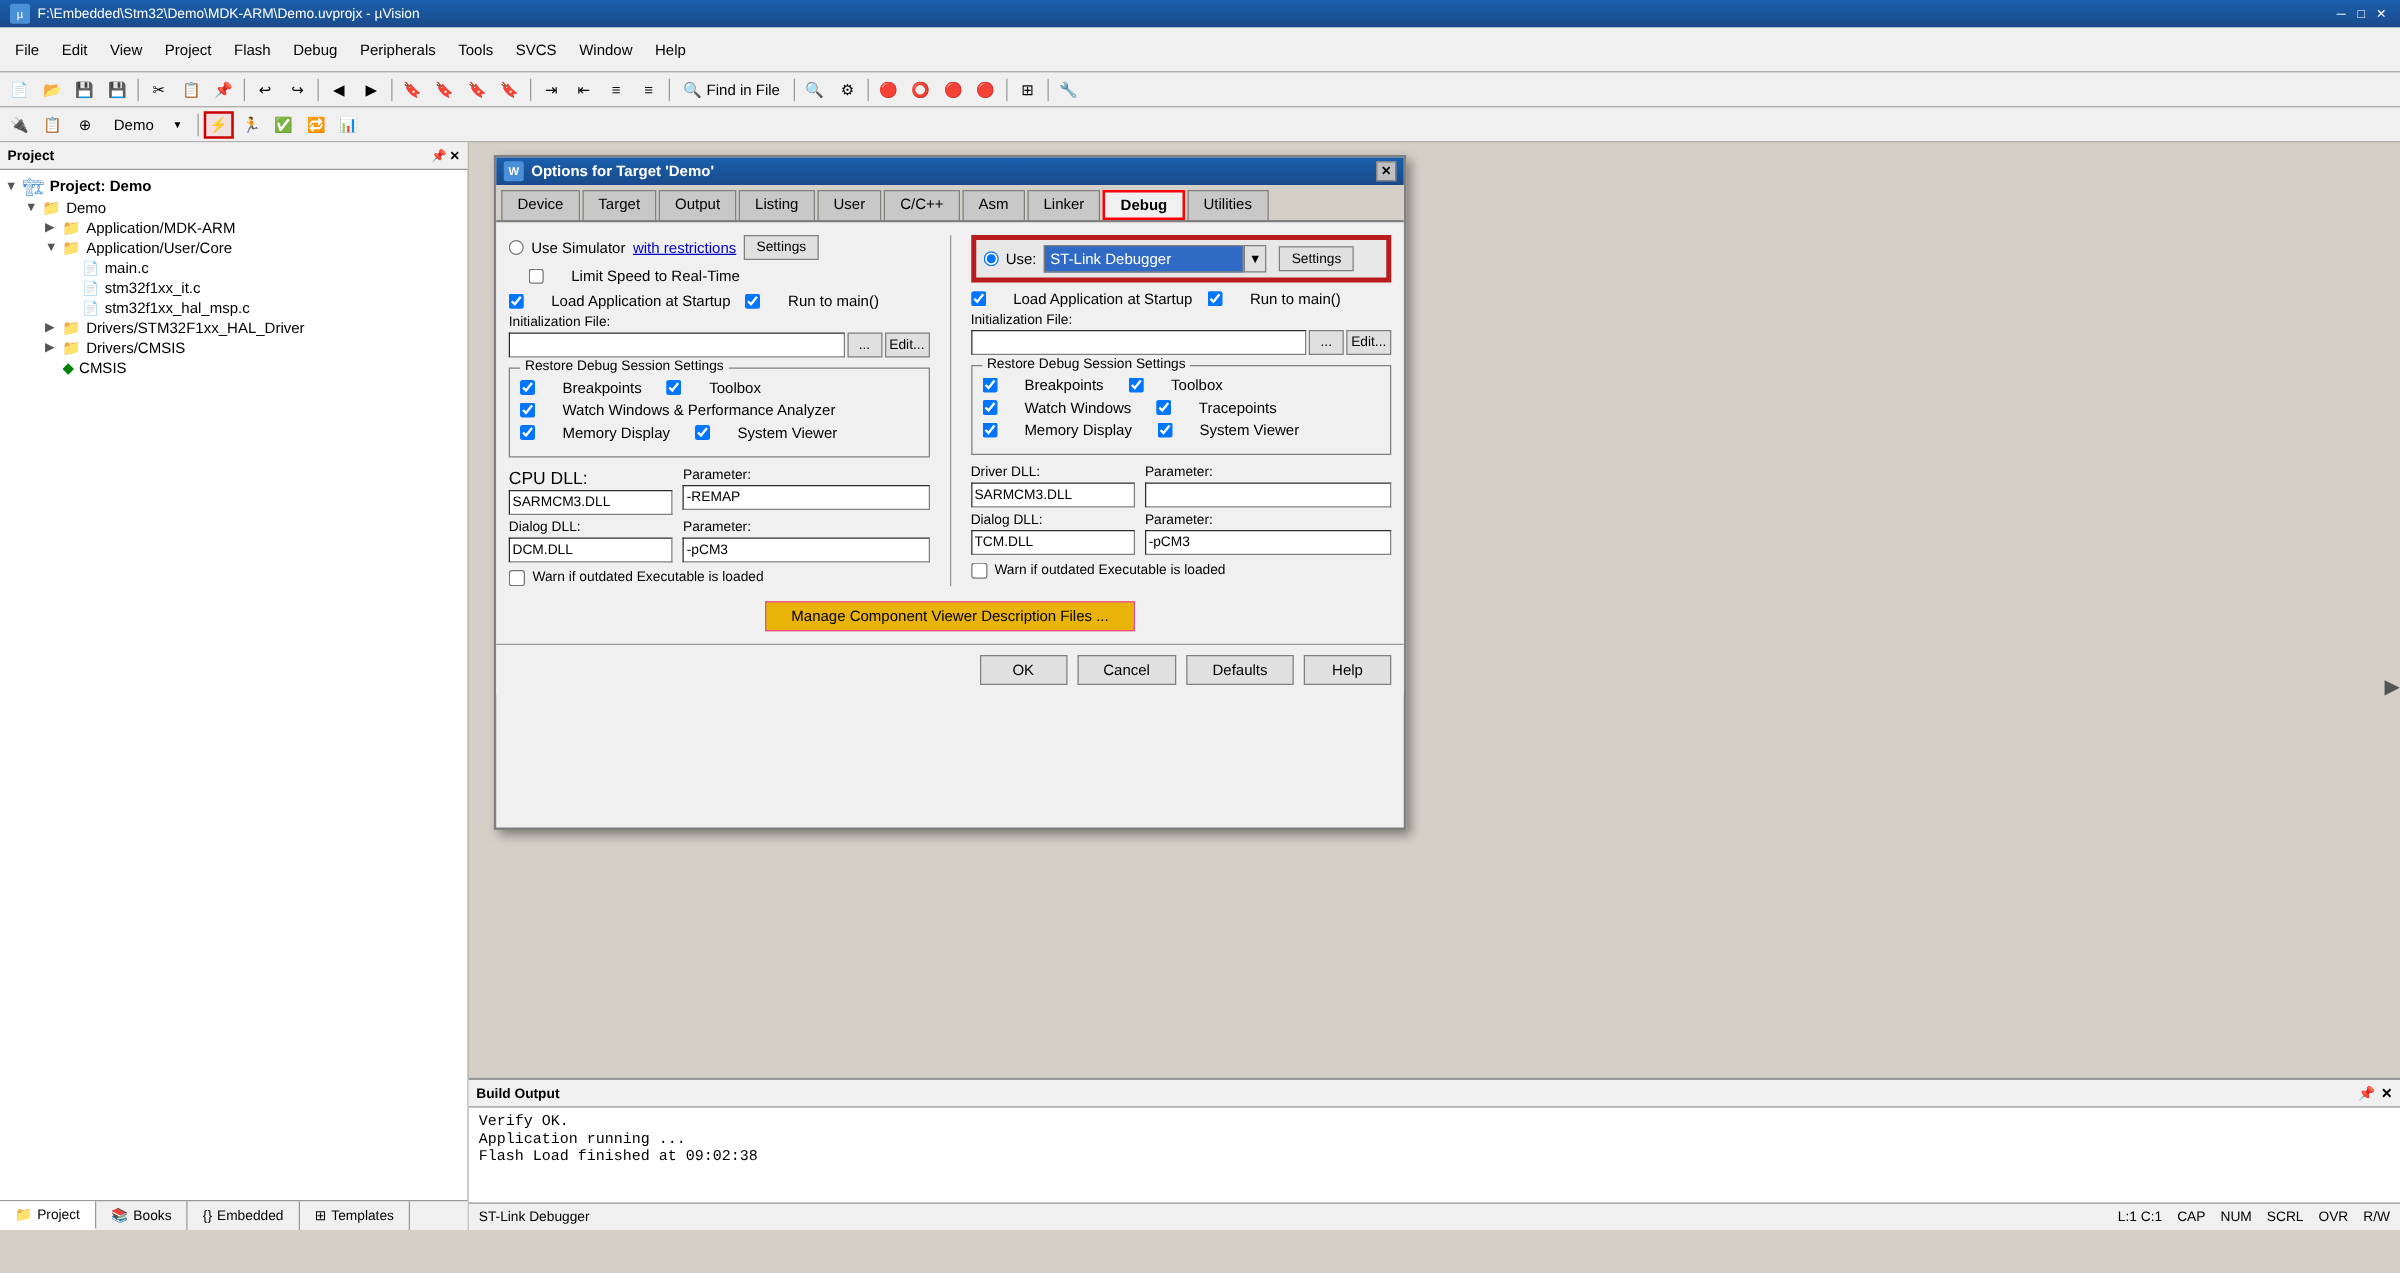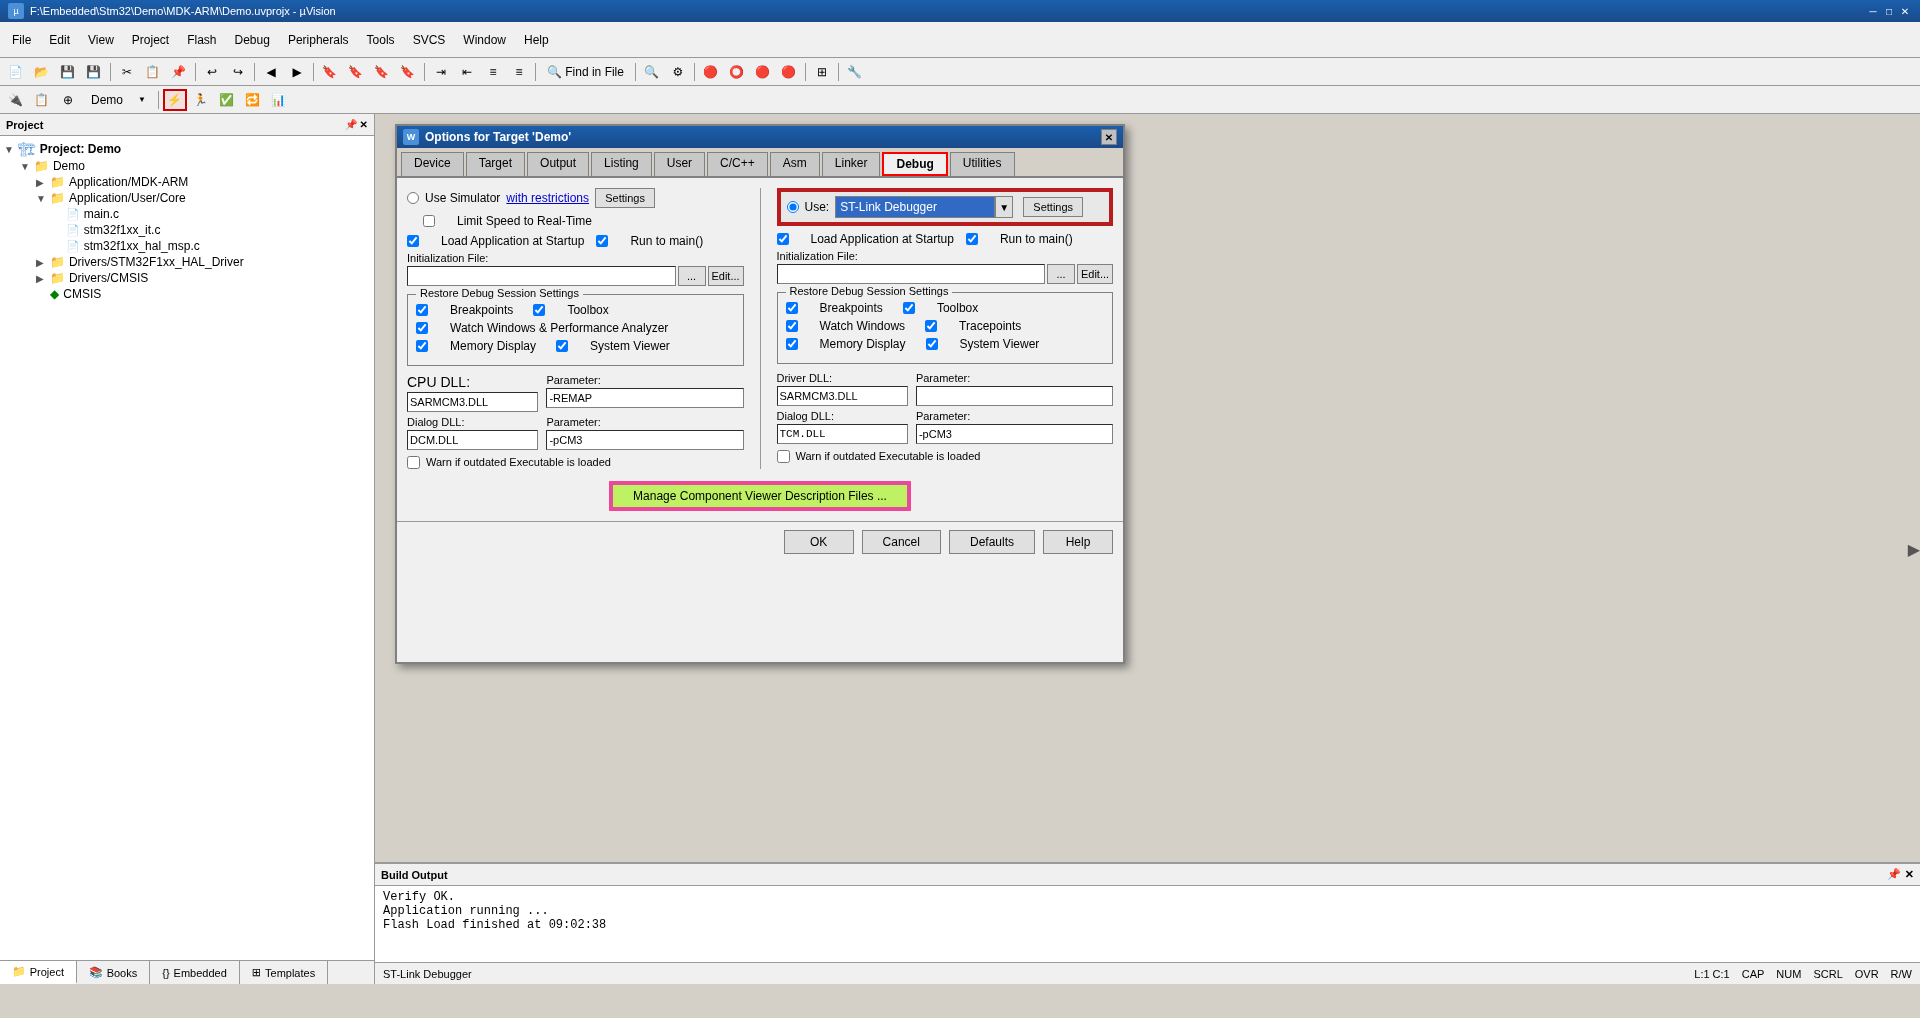--- a/index.html
+++ b/index.html
@@ -265,22 +265,22 @@
     .dll-input-dll { width: 100px; height: 20px; border: 1px inset #808080; background: white; font-size: 11px; padding: 0 2px; }
     .dll-input-param { flex: 1; height: 20px; border: 1px inset #808080; background: white; font-size: 11px; padding: 0 2px; }
 
     
     .warn-row { display: flex; align-items: flex-start; gap: 6px; font-size: 11px; margin-top: 6px; }
 
     
     .manage-btn-container { display: flex; justify-content: center; margin-top: 12px; }
     .manage-btn {
       padding: 4px 20px;
-      border: 4px solid #ec4899;
-      background: #bef264;
+      border: 1px solid #ec4899;
+      background: #eab308;
       cursor: pointer;
       font-size: 12px;
       text-align: center;
     }
 
     
     .dialog-footer {
       display: flex;
       justify-content: flex-end;
       padding: 8px 10px;
@@ -723,21 +723,21 @@
                     <input type="text" class="dll-input-dll" value="SARMCM3.DLL" style="width: 100%;">
                   </div>
                   <div style="flex: 1.5;">
                     <div style="font-size: 11px; margin-bottom: 2px;">Parameter:</div>
                     <input type="text" class="dll-input-param" value="" style="width: 100%;">
                   </div>
                 </div>
                 <div style="display: flex; gap: 8px;">
                   <div style="flex: 1;">
                     <div style="font-size: 11px; margin-bottom: 2px;">Dialog DLL:</div>
-                    <input type="text" class="dll-input-dll" value="TCM.DLL" style="width: 100%; font-family: Liberation Mono, monospace;">
+                    <input type="text" class="dll-input-dll" value="TCM.DLL" style="width: 100%;">
                   </div>
                   <div style="flex: 1.5;">
                     <div style="font-size: 11px; margin-bottom: 2px;">Parameter:</div>
                     <input type="text" class="dll-input-param" value="-pCM3" style="width: 100%;">
                   </div>
                 </div>
               </div>
 
               <div class="warn-row">
                 <input type="checkbox" style="">

